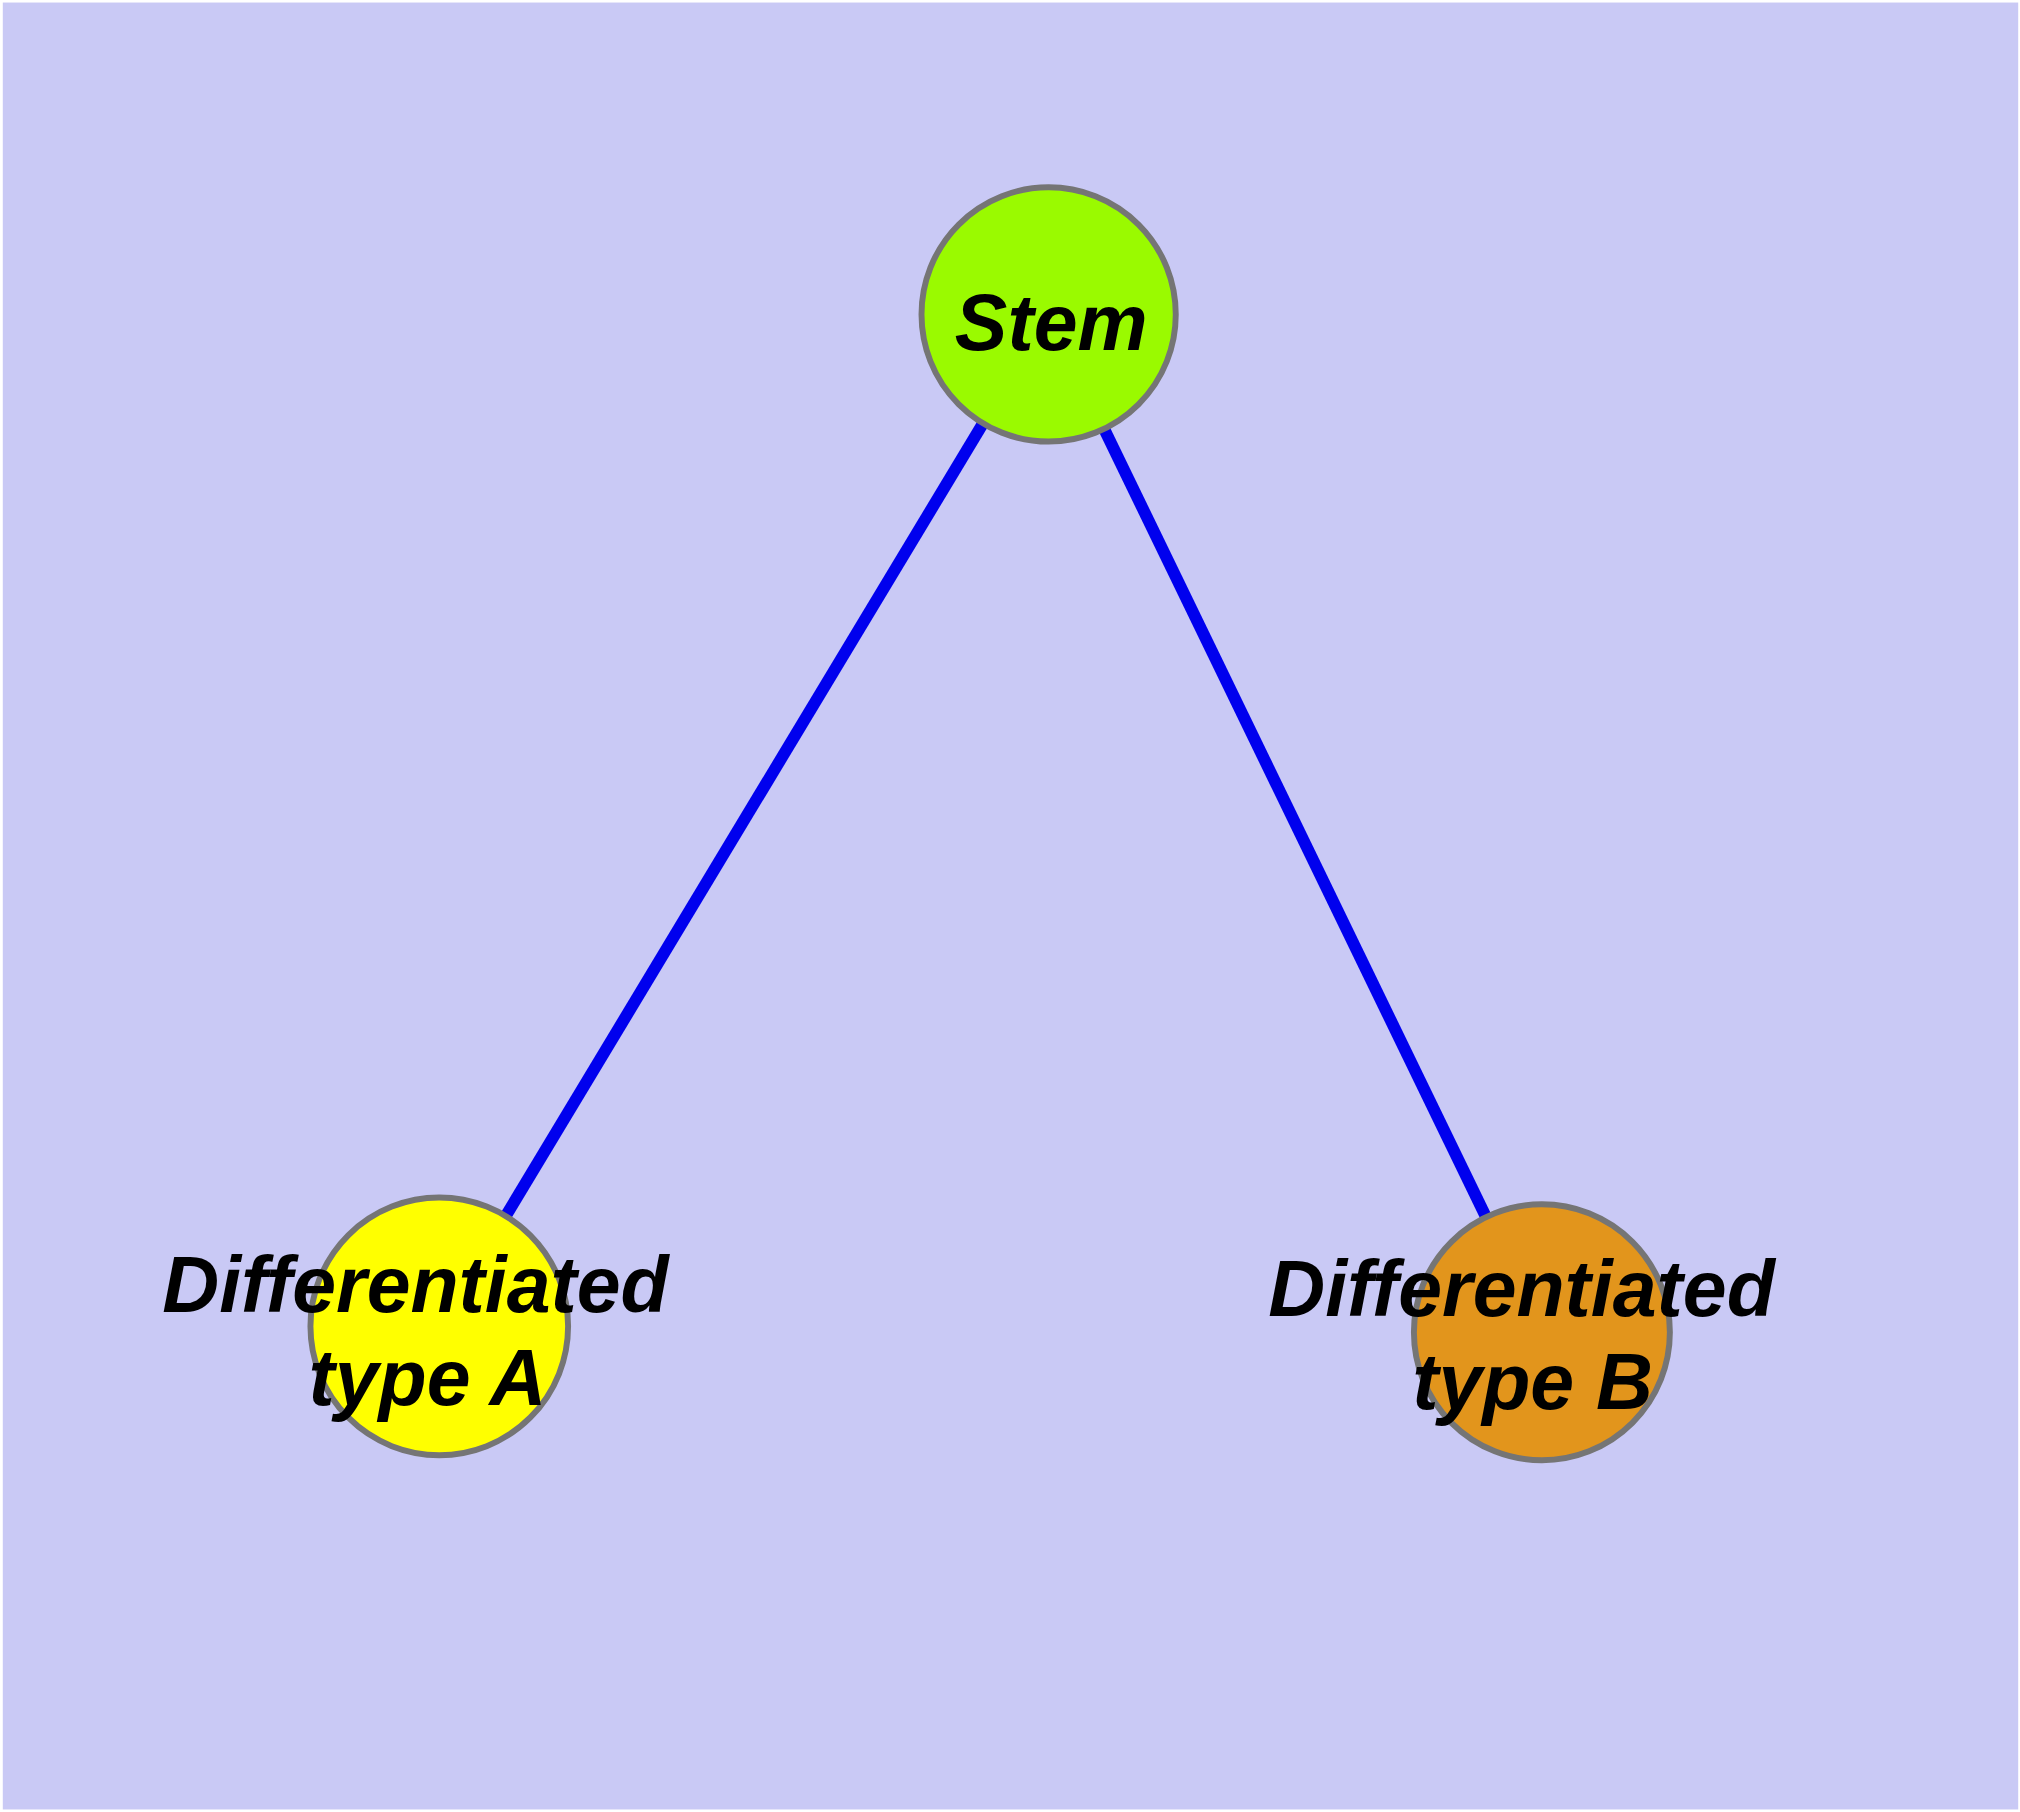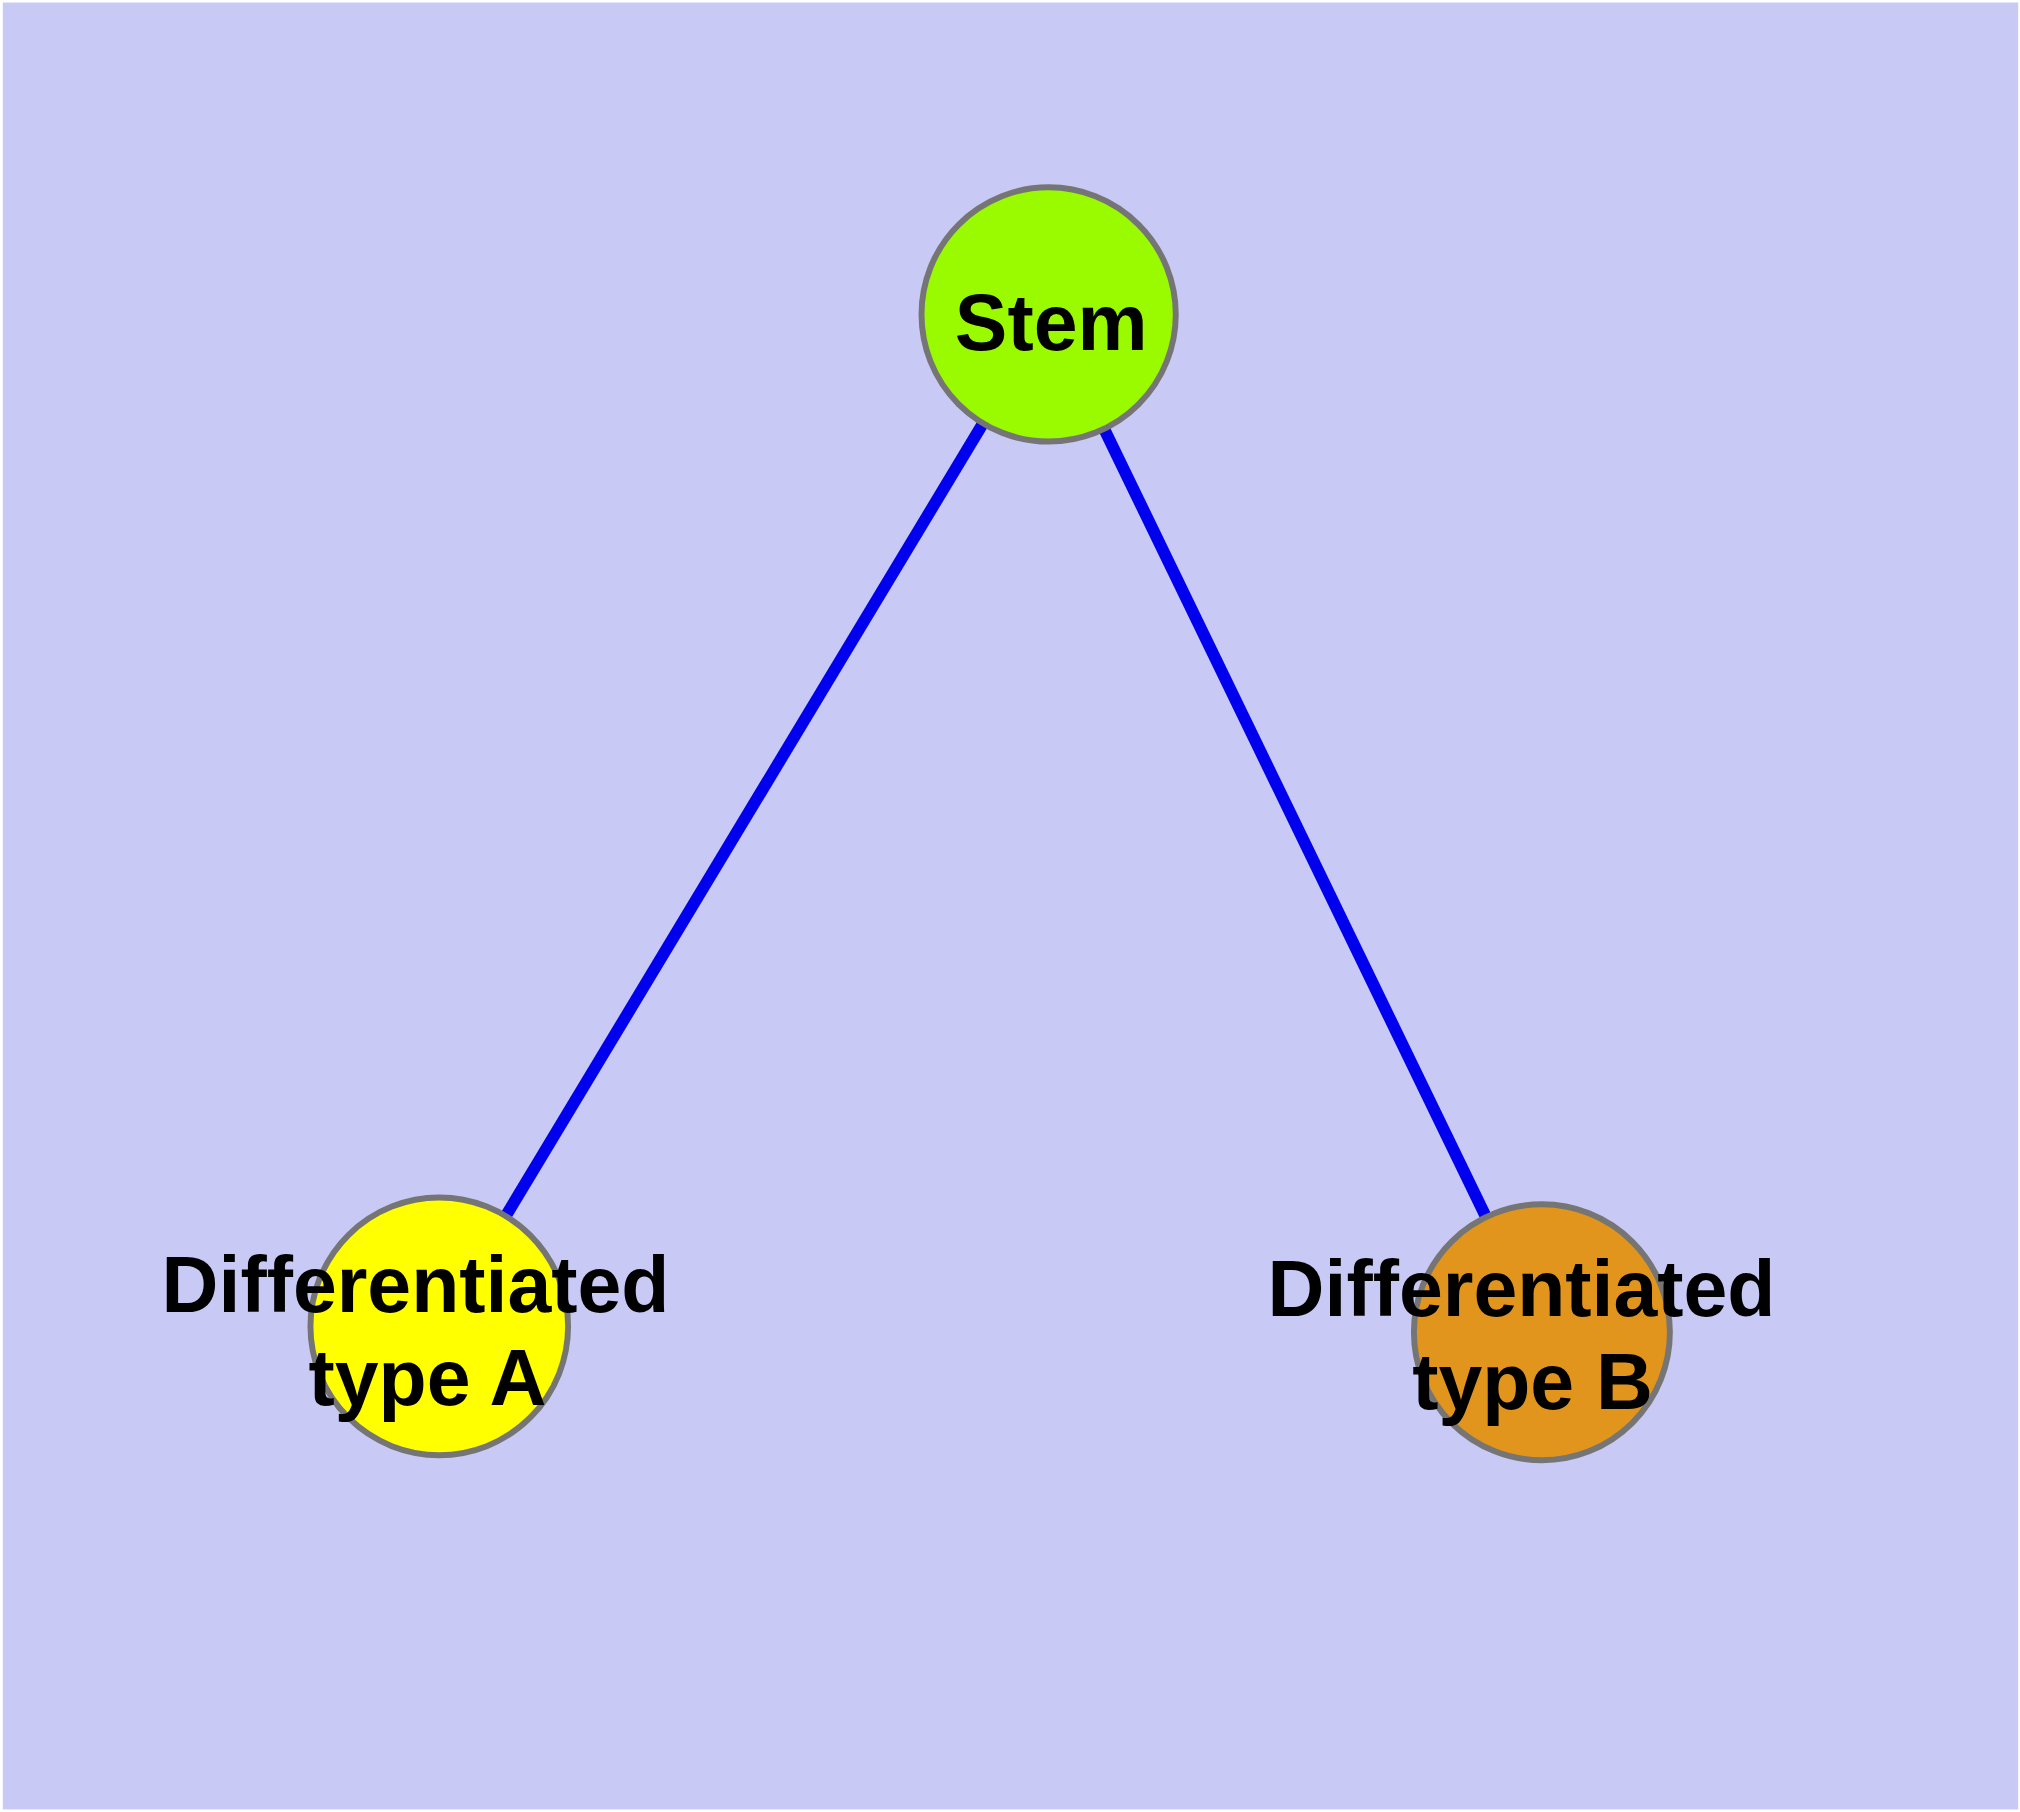--- a/index.html
+++ b/index.html
@@ -5,20 +5,21 @@
   html, body {
     margin: 0;
     padding: 0;
     background: #FFFFFF;
   }
   .stage {
     width: 1904px;
     height: 1812px;
     position: relative;
     background: #FFFFFF;
+    font-style: italic;
   }
   svg.graph {
     display: block;
     width: 2021px;
     height: 1812px;
   }
   .node-label, .edge, .node {
     font-family: "Liberation Sans", sans-serif;
   }
   text.node-label {

